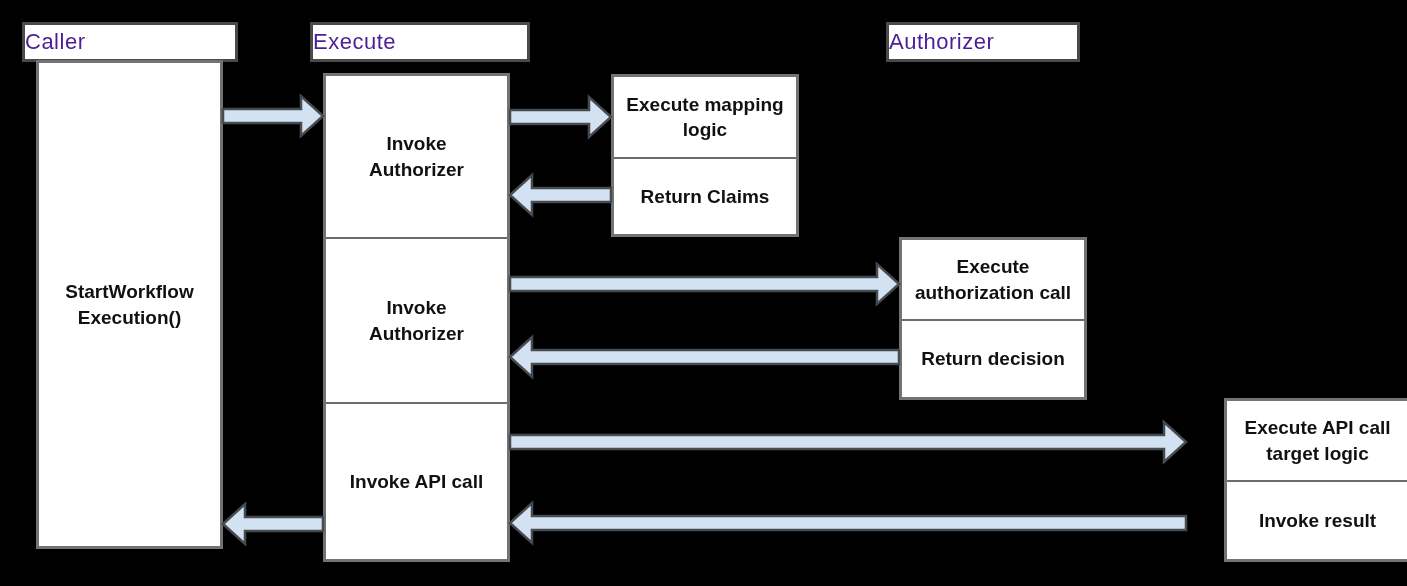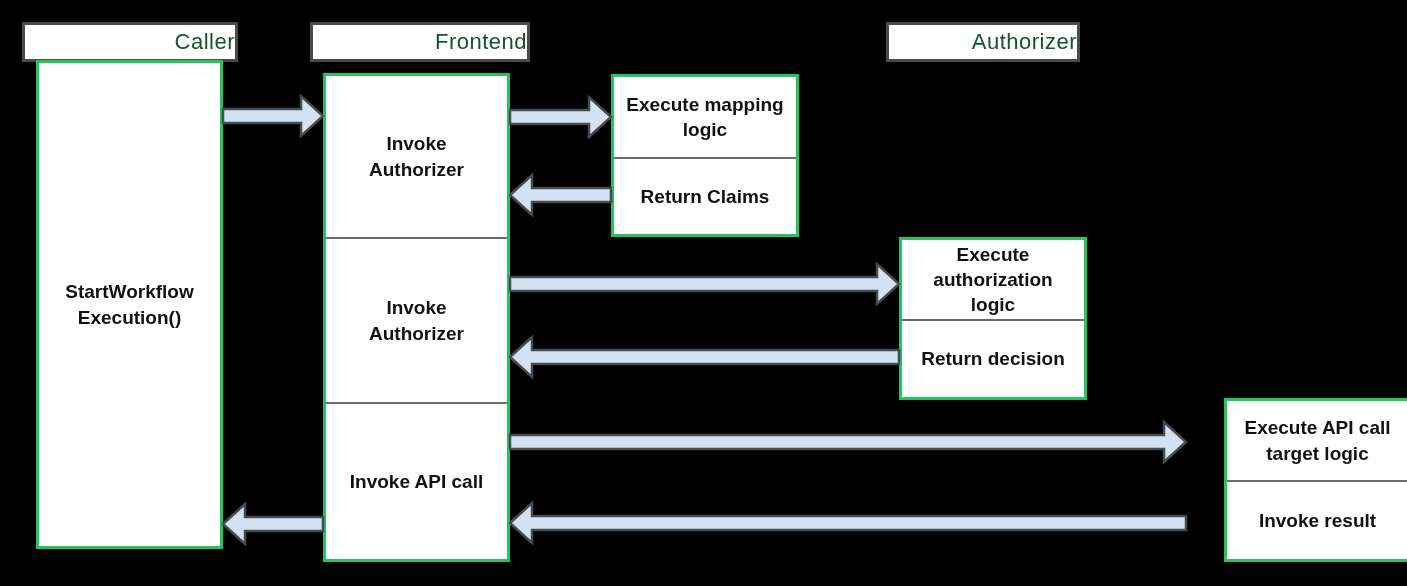--- a/index.html
+++ b/index.html
@@ -6,46 +6,46 @@
   body{
     width:1407px;height:586px;
     background:#000;
     font-family:"Liberation Sans","DejaVu Sans",sans-serif;
     position:relative;overflow:hidden;
   }
   .diagram{position:absolute;inset:0;}
   .hdr{
     position:absolute;top:22px;height:40px;
     background:#fff;border:3px solid #4a4a4a;box-sizing:border-box;
-    display:flex;align-items:center;justify-content:flex-end;
-    font-size:22px;color:#14532d;letter-spacing:.5px;white-space:nowrap;
+    display:flex;align-items:center;justify-content:flex-start;
+    font-size:22px;color:#4c1d95;letter-spacing:.5px;white-space:nowrap;
   }
   .act{
-    position:absolute;background:#fff;border:3px solid #22c55e;box-sizing:border-box;
+    position:absolute;background:#fff;border:3px solid #737373;box-sizing:border-box;
     display:flex;flex-direction:column;
   }
   .sect{
     display:flex;align-items:center;justify-content:center;
     text-align:center;font-weight:bold;font-size:19px;color:#111;
     line-height:1.32;padding:0 12px;box-sizing:border-box;
   }
   .sect.rest{flex:1;}
   .sect + .sect{border-top:2px solid #6b6b6b;}
   #arrows-svg{position:absolute;inset:0;pointer-events:none;}
 </style>
 </head>
 <body>
 
 <div class="diagram">
 
   <div class="hdr" style="left:22px;width:216px">
       <span>Caller</span>
     </div>
   <div class="hdr" style="left:310px;width:220px">
-      <span>Frontend</span>
+      <span>Execute</span>
     </div>
   <div class="hdr" style="left:886px;width:194px">
       <span>Authorizer</span>
     </div>
 
   <div class="act" style="left:36px;top:60px;width:187px;height:489px">
     <div class="sect rest">StartWorkflow Execution()</div>
   </div>
 
   <div class="act" style="left:323px;top:73px;width:187px;height:489px">
@@ -53,21 +53,21 @@
     <div class="sect" style="height:165px">Invoke Authorizer</div>
     <div class="sect rest">Invoke API call</div>
   </div>
 
   <div class="act" style="left:611px;top:74px;width:188px;height:163px">
     <div class="sect" style="height:80px">Execute mapping logic</div>
     <div class="sect rest">Return Claims</div>
   </div>
 
   <div class="act" style="left:899px;top:237px;width:188px;height:163px">
-    <div class="sect" style="height:79px">Execute authorization logic</div>
+    <div class="sect" style="height:79px">Execute authorization call</div>
     <div class="sect rest">Return decision</div>
   </div>
 
   <div class="act" style="left:1224px;top:398px;width:187px;height:164px">
     <div class="sect" style="height:79px">Execute API call target logic</div>
     <div class="sect rest">Invoke result</div>
   </div>
 
   <svg id="arrows-svg" width="1407" height="586" viewBox="0 0 1407 586">
       <polygon points="223,109 301,109 301,96 323,116 301,136 301,123 223,123" fill="#d2e2f3" stroke="#464b50" stroke-width="2.5"></polygon>

